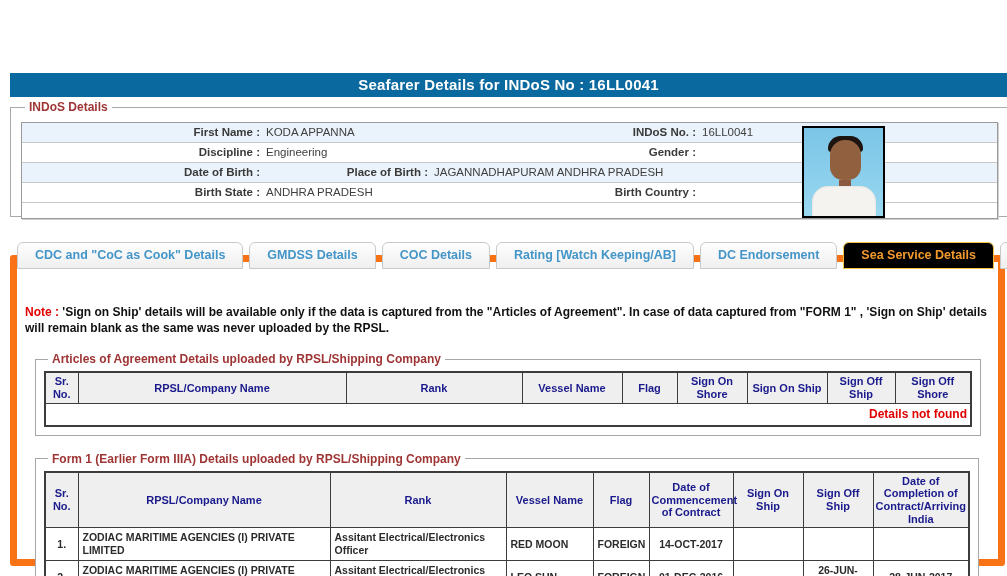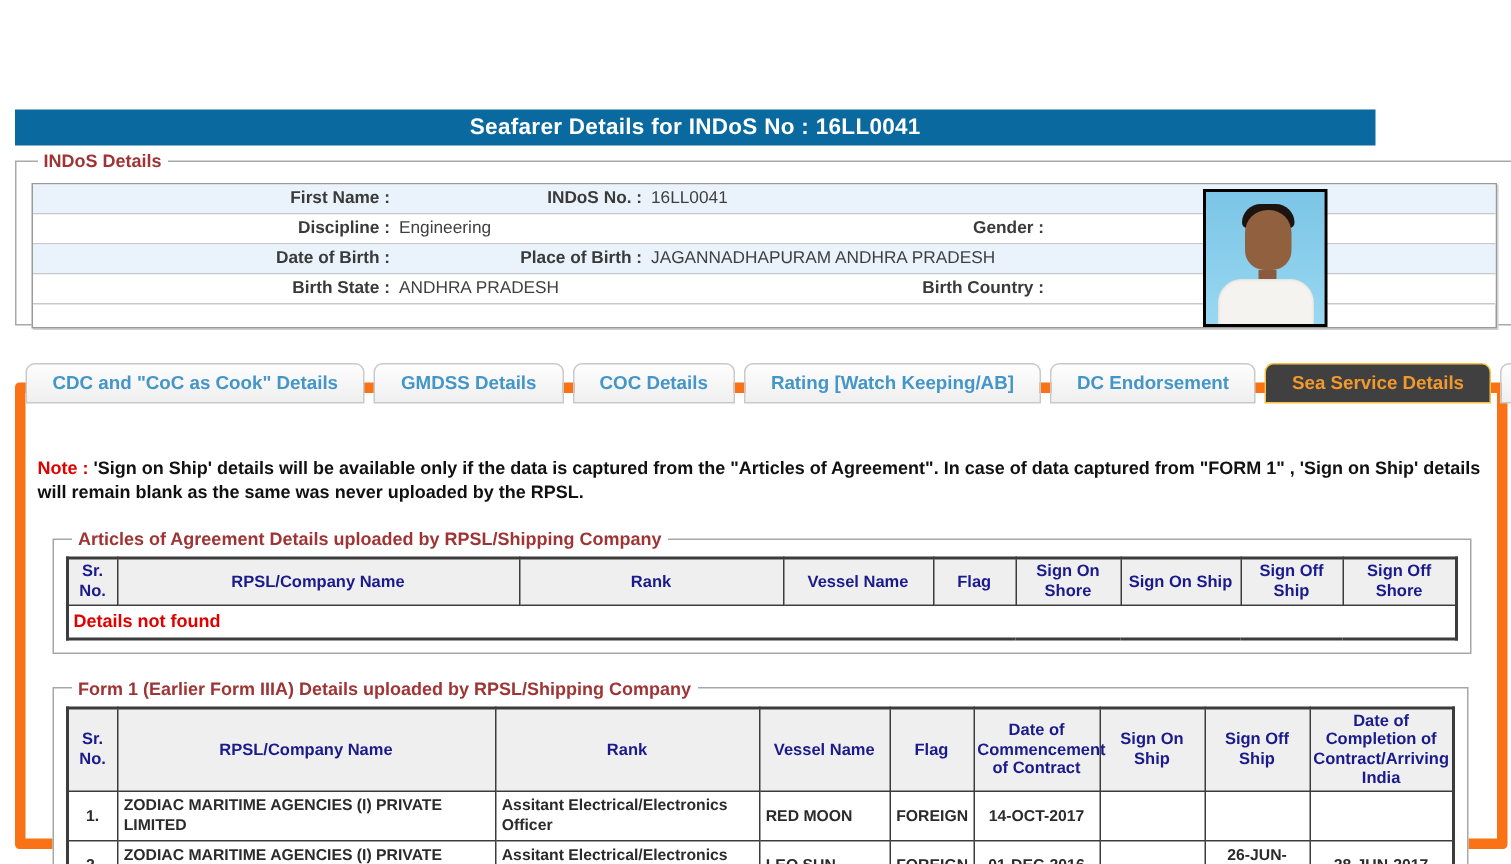--- a/index.html
+++ b/index.html
@@ -1,20 +1,20 @@
 <!DOCTYPE html>
 <html><head>
 <meta charset="utf-8">
 <style>
   * { margin:0; padding:0; box-sizing:border-box; }
   html,body { width:1007px; height:576px; background:#ffffff;
     font-family:"Liberation Sans","DejaVu Sans",sans-serif; overflow:hidden; }
 
   
-  .title-bar { position:absolute; left:10px; top:73px; width:907px; height:24px;
+  .title-bar { position:absolute; left:10px; top:73px; width:997px; height:24px;
     background:#0A699E; color:#ffffff; text-align:center; font-weight:bold;
     font-size:15px; line-height:24px; letter-spacing:.2px; }
 
   
   fieldset { border:1px solid #A9A9A9; }
   .indos-fieldset { position:absolute; left:10px; top:100px; width:999px; height:117px;
     padding:6px 6px 6px 6px; background:#fff; }
   legend { color:#9E3434; font-weight:bold; font-size:12px; padding:0 4px; margin-left:8px; }
   .indos-inner { position:relative; margin:2px 4px 0 4px; height:97px;
     border:1px solid #9a9a9a; box-shadow:1px 1px 0 #cfcfcf; background:#fff; }
@@ -40,55 +40,56 @@
     background:#91603f; border-radius:15px 15px 13px 13px; }
   .photo .hair { position:absolute; top:8px; left:24px; width:35px; height:16px;
     background:#1d1410; border-radius:14px 14px 4px 4px; }
 
   
   .tabs { position:absolute; left:17px; top:242px; z-index:3; display:flex; }
   .tab { height:27px; line-height:25px; padding:0 17px; margin-right:6px;
     border:1px solid #C9C9C9; border-radius:6px 6px 0 0;
     background:linear-gradient(#FEFEFE,#EFEFEF); color:#4495C8; font-weight:bold;
     font-size:12.5px; cursor:pointer; white-space:nowrap; }
-  .tab.active { border-color:#F5C242; background:#404040; color:#F2992E; }
+  .tab.active { border-color:#F5C242; background:#000000; color:#F2992E; }
 
   
   .panel { position:absolute; left:10px; top:255px; width:995px; height:311px;
     border:7px solid #f97316; border-radius:3px; background:#fff; z-index:1; }
 
   .note { margin:42px 8px 0 8px; font-size:12px; font-weight:bold; color:#111; line-height:1.35; }
   .note .note-prefix { color:#E00000; }
 
   .tbl-fieldset { margin:16px 33px 0 18px; border:1px solid #A7A7A7; padding:5px 8px 8px 8px; background:#fff; }
   .tbl-fieldset legend { margin-left:4px; }
 
   table { border-collapse:collapse; width:100%; table-layout:fixed; background:#fff; }
   table, th, td { border:1px solid #3c3c3c; }
   table { border-width:2px; }
   th { background:#EFEFEF; color:#1a1a8c; font-weight:bold; font-size:11px;
     text-align:center; padding:2px 2px; line-height:1.15; }
   td { font-size:10.5px; font-weight:bold; color:#2b2b2b; padding:3px 4px; line-height:1.25; }
-  .empty-row td { color:#E00000; font-size:12px; text-align:left; padding:3px; }
+  .empty-row td { color:#E00000; font-size:12px; text-align:right; padding:3px; }
   td.c-center { text-align:center; }
   td.c-left { text-align:left; }
   .t1 th { height:28px; }
   .t2 th { height:50px; }
   .t2 td { height:26px; }
 </style>
 </head>
 <body>
 
 <div class="title-bar">Seafarer Details for INDoS No : 16LL0041</div>
 
 <fieldset class="indos-fieldset">
   <legend>INDoS Details</legend>
   <div class="indos-inner">
     <div class="d-row">
       <span class="d-label c1">First Name :</span>
+      <span class="d-value c1">KODA APPANNA</span>
       <span class="d-label c2">INDoS No. :</span>
       <span class="d-value c2">16LL0041</span>
     </div>
     <div class="d-row">
       <span class="d-label c1">Discipline :</span>
       <span class="d-value c1">Engineering</span>
       <span class="d-label c2">Gender :</span>
     </div>
     <div class="d-row">
       <span class="d-label c1">Date of Birth :</span>

